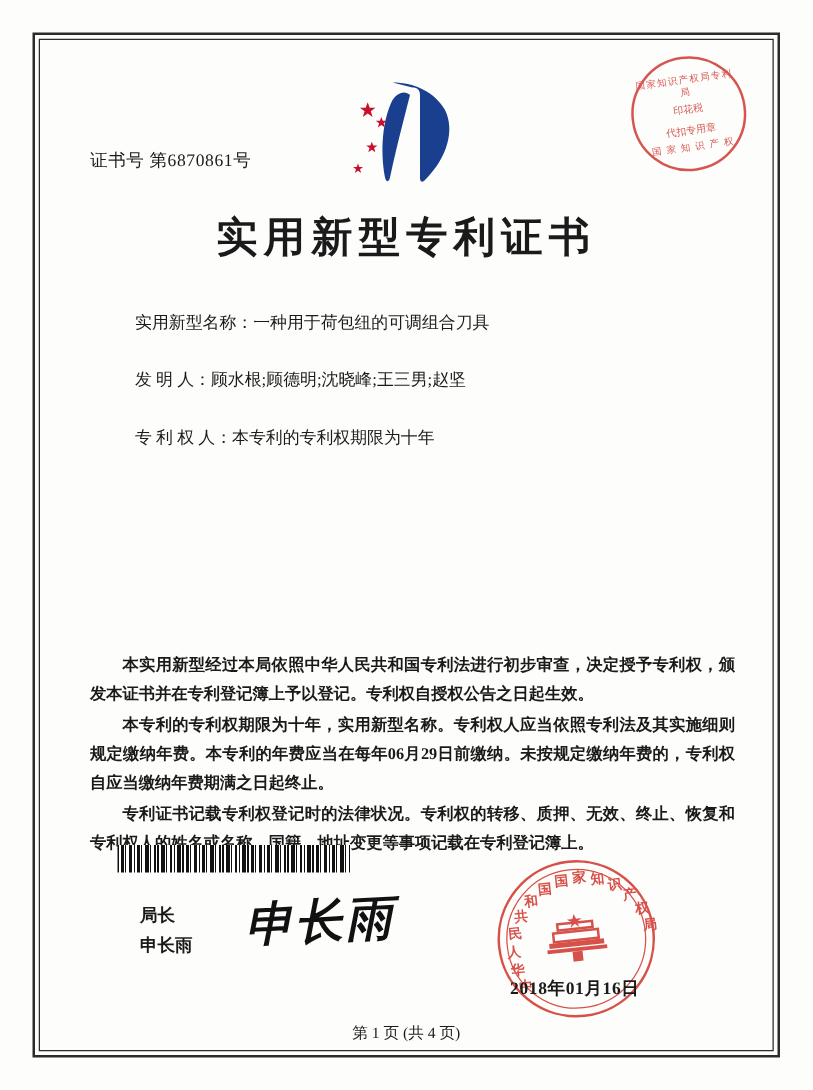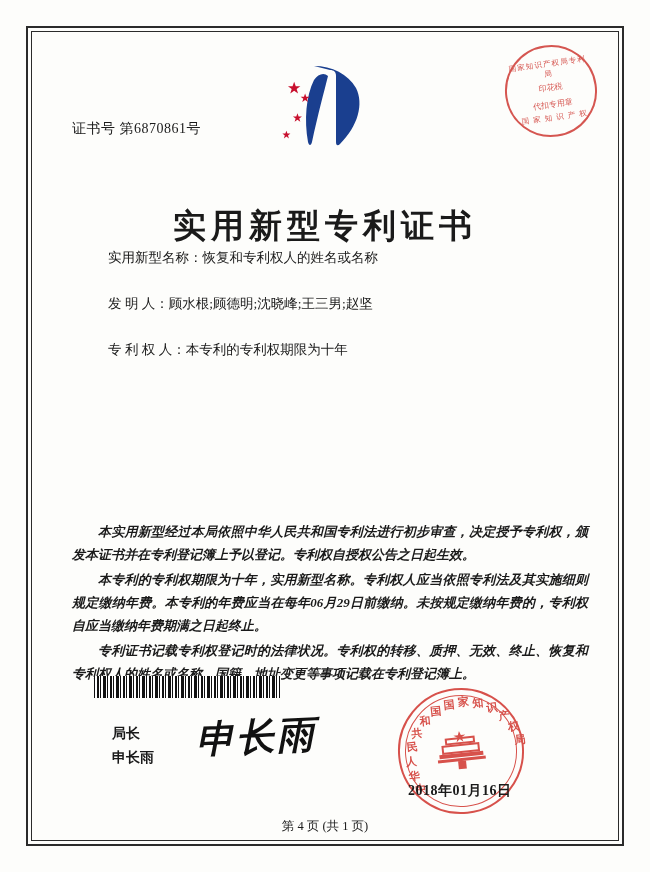--- a/index.html
+++ b/index.html
@@ -91,21 +91,20 @@
   .title {
     position: absolute;
     left: 0;
     right: 0;
     top: 168px;
     text-align: center;
     font-size: 33px;
     font-weight: bold;
     letter-spacing: 5px;
     font-family: "Liberation Serif", "DejaVu Serif", serif;
-    margin-top: 36px;
   }
 
   .fields {
     position: absolute;
     left: 108px;
     top: 248px;
     right: 70px;
   }
   .field {
     font-size: 13.5px;
@@ -122,21 +121,20 @@
 
   .para-block {
     position: absolute;
     left: 72px;
     right: 62px;
     top: 520px;
     font-size: 13px;
     line-height: 23px;
     text-align: justify;
     font-weight: bold;
-    font-style: italic;
   }
   .para {
     text-indent: 2em;
     margin-bottom: 2px;
   }
 
   
   .barcode {
     position: absolute;
     left: 94px;
@@ -261,21 +259,21 @@
         <polygon points="46,22 48.6,29 56,29 50,33.5 52.3,41 46,36.5 39.7,41 42,33.5 36,29 43.4,29" transform="scale(0.45) translate(55,92)"></polygon>
         <polygon points="46,22 48.6,29 56,29 50,33.5 52.3,41 46,36.5 39.7,41 42,33.5 36,29 43.4,29" transform="scale(0.40) translate(40,150)"></polygon>
       </g>
     </svg>
   </div>
 
   <div class="title">实用新型专利证书</div>
 
   <div class="fields">
     <div class="field">
-      <span class="k">实用新型名称：</span><span class="v">恢复和专利权人的姓名或名称</span>
+      <span class="k">实用新型名称：</span><span class="v">一种用于荷包纽的可调组合刀具</span>
     </div>
     <div class="field">
       <span class="k">发  明  人：</span><span class="v">顾水根;顾德明;沈晓峰;王三男;赵坚</span>
     </div>
     <div class="field">
       <span class="k">专  利  权  人：</span><span class="v">本专利的专利权期限为十年</span>
     </div>
   </div>
 
   <div class="para-block">
@@ -314,14 +312,14 @@
       <span style="transform:rotate(2deg) translate(0,-56px) rotate(-2deg)">家</span>
       <span style="transform:rotate(17deg) translate(0,-56px) rotate(-17deg)">知</span>
       <span style="transform:rotate(32deg) translate(0,-56px) rotate(-32deg)">识</span>
       <span style="transform:rotate(47deg) translate(0,-56px) rotate(-47deg)">产</span>
       <span style="transform:rotate(62deg) translate(0,-56px) rotate(-62deg)">权</span>
       <span style="transform:rotate(77deg) translate(0,-56px) rotate(-77deg)">局</span>
     </div>
   </div>
   <div class="seal-date">2018年01月16日</div>
 
-  <div class="footer">第 4 页 (共 1 页)</div>
+  <div class="footer">第 1 页 (共 4 页)</div>
 </div>
 
 </body></html>

